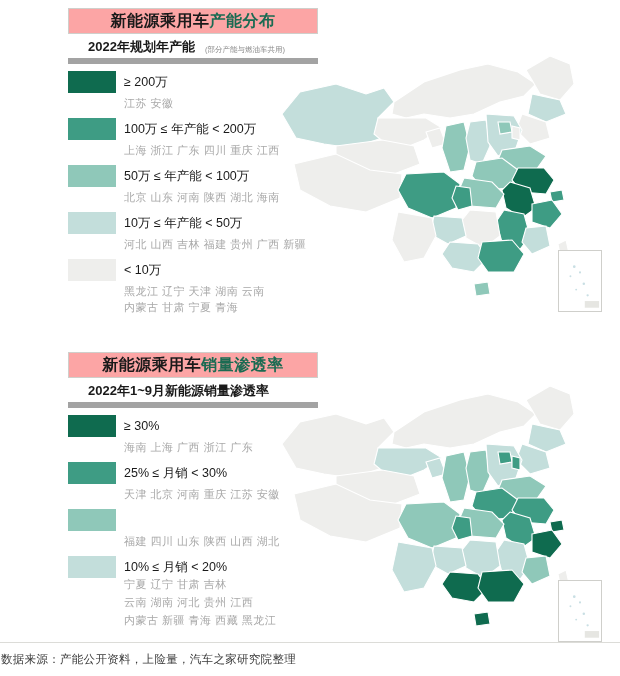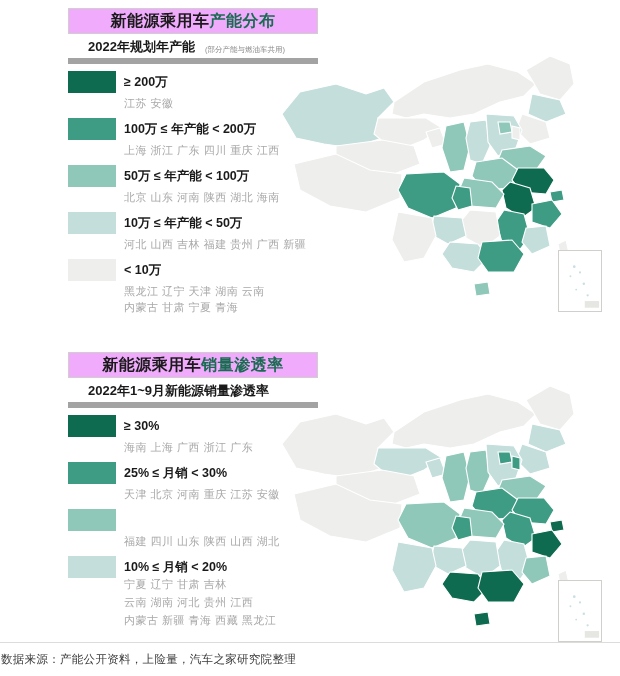--- a/index.html
+++ b/index.html
@@ -22,21 +22,21 @@
     left: 0; width: 620px;
   }
   #panel-capacity { top: 0; height: 336px; }
   #panel-penetration { top: 344px; height: 300px; }
 
   
   .title-bar {
     position: absolute;
     left: 68px; top: 8px;
     width: 250px; height: 26px;
-    background: #f0abfc;
+    background: #fca5a5;
     border: 1px solid #cfcfcb;
     display: flex;
     align-items: center;
     justify-content: center;
   }
   .title-text {
     font-size: 16px;
     font-weight: bold;
     color: #1a1a1a;
     letter-spacing: 0.5px;
@@ -74,21 +74,21 @@
     align-items: center;
     margin-top: 7px;
   }
   .swatch {
     width: 48px; height: 22px;
     flex: none;
     margin-right: 8px;
   }
   .legend-label {
     font-size: 12.5px;
-    font-weight: bold;
+    font-weight: normal;
     color: #1a1a1a;
     white-space: nowrap;
   }
   .prov-row {
     margin: 3px 0 2px 56px;
     font-size: 11px;
     color: #a8a8a8;
     letter-spacing: 0.5px;
     line-height: 15px;
     white-space: nowrap;

